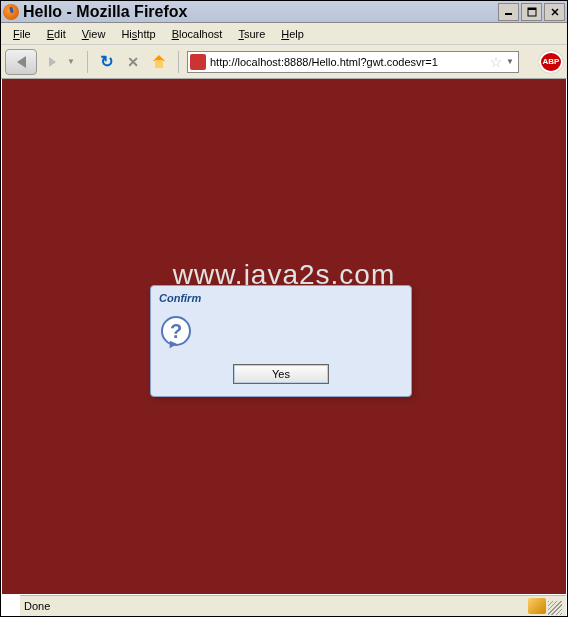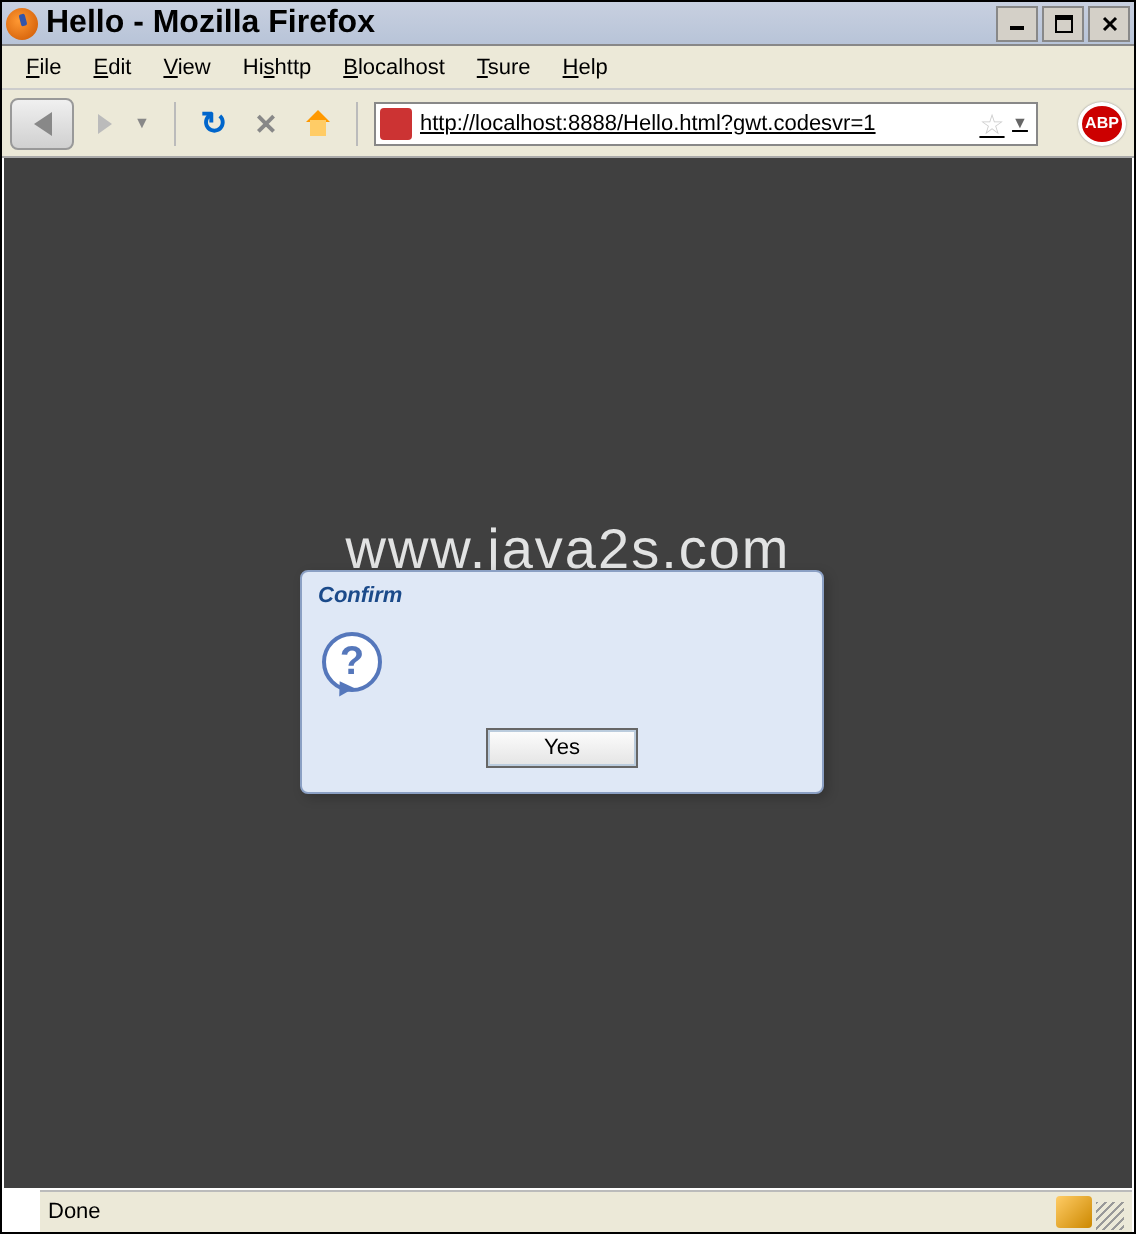--- a/index.html
+++ b/index.html
@@ -24,41 +24,41 @@
 .nav-back { width: 32px; height: 26px; background: linear-gradient(#f0f0f0, #d0d0d0); border: 1px solid #999; border-radius: 4px; display: flex; align-items: center; justify-content: center; cursor: pointer; }
 .nav-fwd { width: 22px; height: 22px; display: flex; align-items: center; justify-content: center; color: #888; cursor: pointer; }
 .nav-drop { width: 12px; color: #888; cursor: pointer; }
 .tb-sep { width: 1px; height: 22px; background: #bbb; margin: 0 4px; }
 .reload-btn { width: 22px; height: 22px; display: flex; align-items: center; justify-content: center; color: #0066cc; font-size: 16px; cursor: pointer; font-weight: bold; }
 .stop-btn { width: 22px; height: 22px; display: flex; align-items: center; justify-content: center; color: #888; font-size: 14px; cursor: pointer; font-weight: bold; }
 .home-btn { width: 22px; height: 22px; display: flex; align-items: center; justify-content: center; cursor: pointer; }
 .home-icon { width: 16px; height: 14px; position: relative; }
 .home-icon::before { content: ''; position: absolute; top: 0; left: 2px; width: 0; height: 0; border-left: 6px solid transparent; border-right: 6px solid transparent; border-bottom: 6px solid #ff9900; }
 .home-icon::after { content: ''; position: absolute; top: 5px; left: 4px; width: 8px; height: 8px; background: #ffcc66; }
-.url-container { flex: 1; display: flex; align-items: center; height: 22px; border: 1px solid #888; background: #fff; padding: 0 2px; text-decoration: underline; }
+.url-container { flex: 1; display: flex; align-items: center; height: 22px; border: 1px solid #888; background: #fff; padding: 0 2px; }
 .url-favicon { width: 16px; height: 16px; background: #cc3333; border-radius: 2px; margin-right: 4px; }
 .url-input { flex: 1; border: none; outline: none; font-size: 11px; font-family: Tahoma, sans-serif; height: 18px; }
 .star-btn { width: 16px; color: #ccc; cursor: pointer; font-size: 14px; text-align: center; }
 .url-drop { width: 12px; color: #666; cursor: pointer; text-align: center; }
 .abp-btn { width: 24px; height: 22px; background: #cc0000; color: #fff; border-radius: 50%; display: flex; align-items: center; justify-content: center; font-size: 8px; font-weight: bold; cursor: pointer; margin-left: 16px; border: 2px solid #fff; box-shadow: 0 0 1px #888; }
 
 
-.content { position: absolute; top: 78px; left: 1px; right: 1px; bottom: 22px; background: #404040; }
+.content { position: absolute; top: 78px; left: 1px; right: 1px; bottom: 22px; background: #7f1d1d; }
 .watermark { position: absolute; top: 180px; left: 0; right: 0; text-align: center; font-size: 28px; color: #e2e3e3; font-family: Arial, sans-serif; letter-spacing: 1px; }
 
 
 .dialog { position: absolute; top: 206px; left: 148px; width: 262px; background: #dfe8f6; border: 1px solid #8ba0c4; border-radius: 4px; box-shadow: 2px 2px 6px rgba(0,0,0,0.2); }
 .dialog-title { color: #1b4a8a; font-weight: bold; font-size: 11px; padding: 6px 8px; font-style: italic; }
 .dialog-body { display: flex; padding: 6px 10px 10px 10px; align-items: flex-start; gap: 10px; }
 .dialog-icon { width: 32px; height: 32px; position: relative; flex-shrink: 0; }
 .dialog-icon-circle { width: 30px; height: 30px; border: 2px solid #5577bb; border-radius: 50%; background: #fff; display: flex; align-items: center; justify-content: center; color: #5577bb; font-size: 20px; font-weight: bold; position: relative; }
 .dialog-icon-circle::after { content: ''; position: absolute; bottom: -5px; left: 5px; width: 0; height: 0; border-top: 7px solid #5577bb; border-left: 3px solid transparent; border-right: 5px solid transparent; transform: rotate(25deg); }
 .dialog-msg { font-size: 11px; color: #222; padding-top: 2px; }
 .dialog-buttons { display: flex; justify-content: center; gap: 6px; padding: 6px 0 12px 0; }
-.dialog-btn { width: 76px; height: 20px; background: linear-gradient(#fdfdfd, #e4e4e4); border: 1px solid #a0a0a0; font-size: 11px; cursor: pointer; font-family: Tahoma, sans-serif; }
+.dialog-btn { width: 96px; height: 20px; background: linear-gradient(#fdfdfd, #e4e4e4); border: 1px solid #a0a0a0; font-size: 11px; cursor: pointer; font-family: Tahoma, sans-serif; }
 .dialog-btn.focus { border: 1px solid #666; box-shadow: inset 0 0 0 1px #bcd; }
 
 
 .statusbar { position: absolute; bottom: 0; left: 19px; right: 1px; height: 21px; background: #ece9d8; border-top: 1px solid #bbb; display: flex; align-items: center; padding: 0 4px; }
 .status-text { flex: 1; font-size: 11px; }
 .status-icon { width: 18px; height: 16px; background: linear-gradient(135deg,#ffcc66,#cc8800); border-radius: 2px; margin-right: 2px; }
 .resize-grip { width: 14px; height: 14px; background: repeating-linear-gradient(135deg, #999 0 1px, transparent 1px 3px); align-self: flex-end; margin-bottom: 1px; }
 
 
 .arrow-left { width: 0; height: 0; border-top: 6px solid transparent; border-bottom: 6px solid transparent; border-right: 9px solid #888; }

